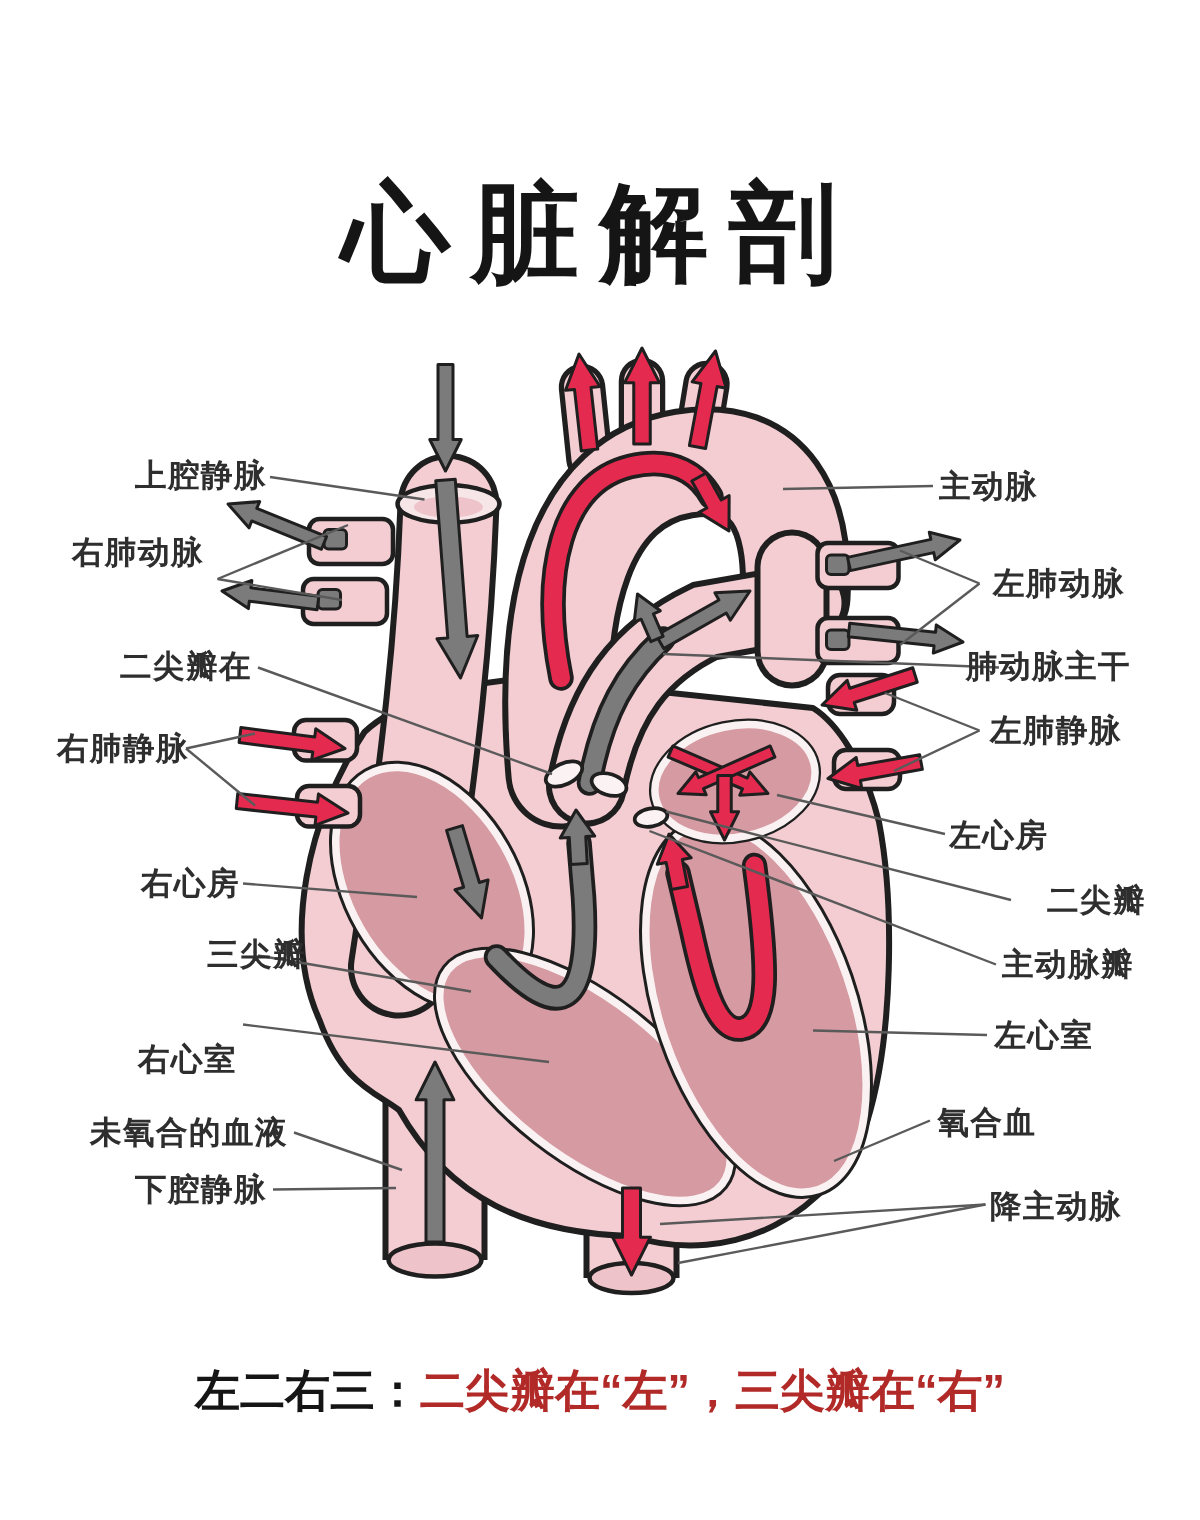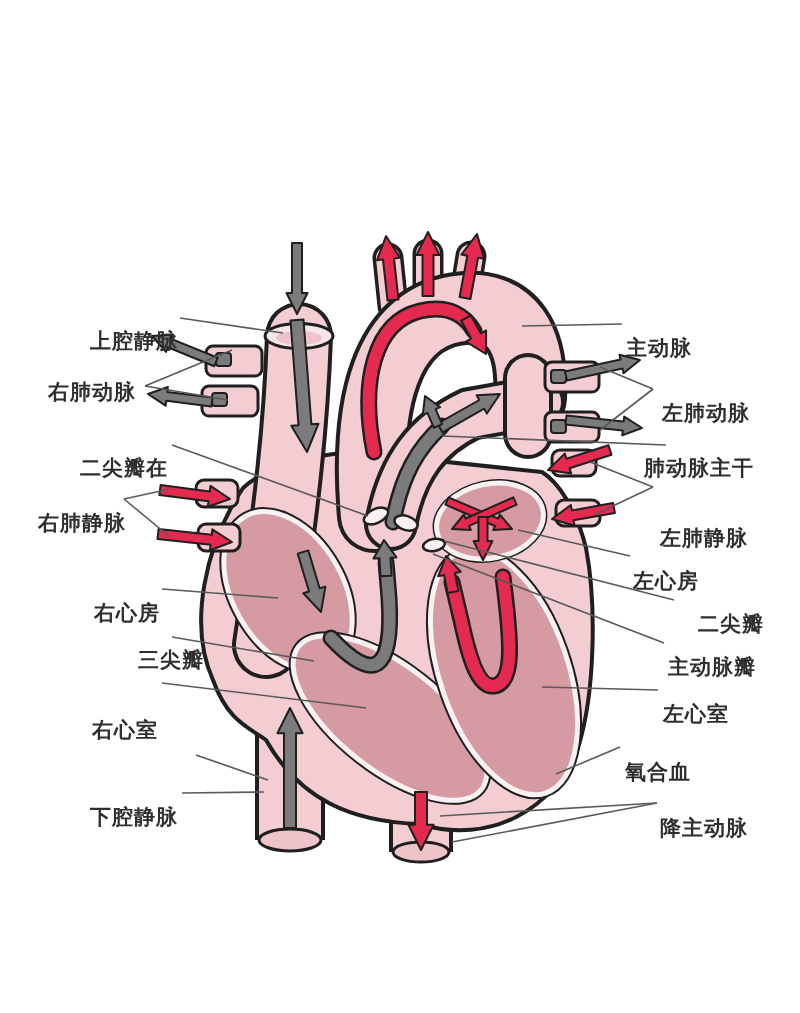--- a/index.html
+++ b/index.html
@@ -6,21 +6,21 @@
   body{width:800px;height:1013px;background:#ffffff;position:relative;overflow:hidden;
        font-family:"Liberation Sans",sans-serif;}
   #stage{position:absolute;left:0;top:0;width:800px;height:1013px;}
   svg{position:absolute;left:0;top:0;}
   .ol{fill:none;stroke:var(--dark,#1f1f1f);}
   .pk{fill:none;stroke:var(--pink,#f3cdd2);}
   .rc{stroke-linecap:round;}
   .title{position:absolute;top:108px;left:0;width:800px;text-align:center;
          font-size:72px;font-weight:900;letter-spacing:14px;color:var(--ink,#151515);}
   .lbl{position:absolute;transform:translateY(-50%);white-space:nowrap;
-       font-size:21px;font-weight:700;color:var(--label,#2e2e2e);letter-spacing:1px;margin-top:24px;}
+       font-size:21px;font-weight:700;color:var(--label,#2e2e2e);letter-spacing:1px;}
   .mnemo{position:absolute;top:908px;left:0;width:800px;text-align:center;
          font-size:30px;font-weight:900;line-height:40px;color:var(--ink,#151515);}
   .mnemo .red{color:var(--mnemonic-red,#b22a28);}
 </style>
 </head>
 <body>
 
 <div id="stage">
 
 <svg width="800" height="1013" viewBox="0 0 800 1013">
@@ -176,37 +176,40 @@
         <line x1="630" y1="556" x2="518" y2="530" style="stroke:var(--leader);stroke-width:1.6"></line>
         <line x1="674" y1="600" x2="444" y2="541" style="stroke:var(--leader);stroke-width:1.6"></line>
         <line x1="664" y1="643" x2="433" y2="554" style="stroke:var(--leader);stroke-width:1.6"></line>
         <line x1="658" y1="690" x2="542" y2="687" style="stroke:var(--leader);stroke-width:1.6"></line>
         <line x1="620" y1="747" x2="556" y2="774" style="stroke:var(--leader);stroke-width:1.6"></line>
         <line x1="657" y1="803" x2="440" y2="816" style="stroke:var(--leader);stroke-width:1.6"></line>
         <line x1="657" y1="803" x2="452" y2="842" style="stroke:var(--leader);stroke-width:1.6"></line>
       </g>
 </svg>
 
+<div class="title">心脏解剖</div>
 
 <div class="lbl" style="right:622px;top:317px">上腔静脉</div>
 <div class="lbl" style="right:664px;top:368px">右肺动脉</div>
 <div class="lbl" style="right:632px;top:444px">二尖瓣在</div>
 <div class="lbl" style="right:674px;top:499px">右肺静脉</div>
 <div class="lbl" style="right:640px;top:589px">右心房</div>
 <div class="lbl" style="right:596px;top:636px">三尖瓣</div>
 <div class="lbl" style="right:642px;top:706px">右心室</div>
+<div class="lbl" style="right:608px;top:755px">未氧合的血液</div>
 <div class="lbl" style="right:622px;top:793px">下腔静脉</div>
 
 <div class="lbl" style="left:626px;top:324px">主动脉</div>
 <div class="lbl" style="left:662px;top:389px">左肺动脉</div>
 <div class="lbl" style="left:644px;top:444px">肺动脉主干</div>
-<div class="lbl" style="left:660px;top:514px">左肺静脉</div>
+<div class="lbl" style="left:660px;top:487px">左肺静脉</div>
 <div class="lbl" style="left:633px;top:557px">左心房</div>
 <div class="lbl" style="left:698px;top:600px">二尖瓣</div>
 <div class="lbl" style="left:668px;top:643px">主动脉瓣</div>
 <div class="lbl" style="left:663px;top:690px">左心室</div>
 <div class="lbl" style="left:625px;top:748px">氧合血</div>
 <div class="lbl" style="left:660px;top:804px">降主动脉</div>
 
 <div class="mnemo">
+  <div><span>左二右三：</span><span class="red">二尖瓣在“左”，三尖瓣在“右”</span></div>
 </div>
 
 </div>
 
 </body></html>

